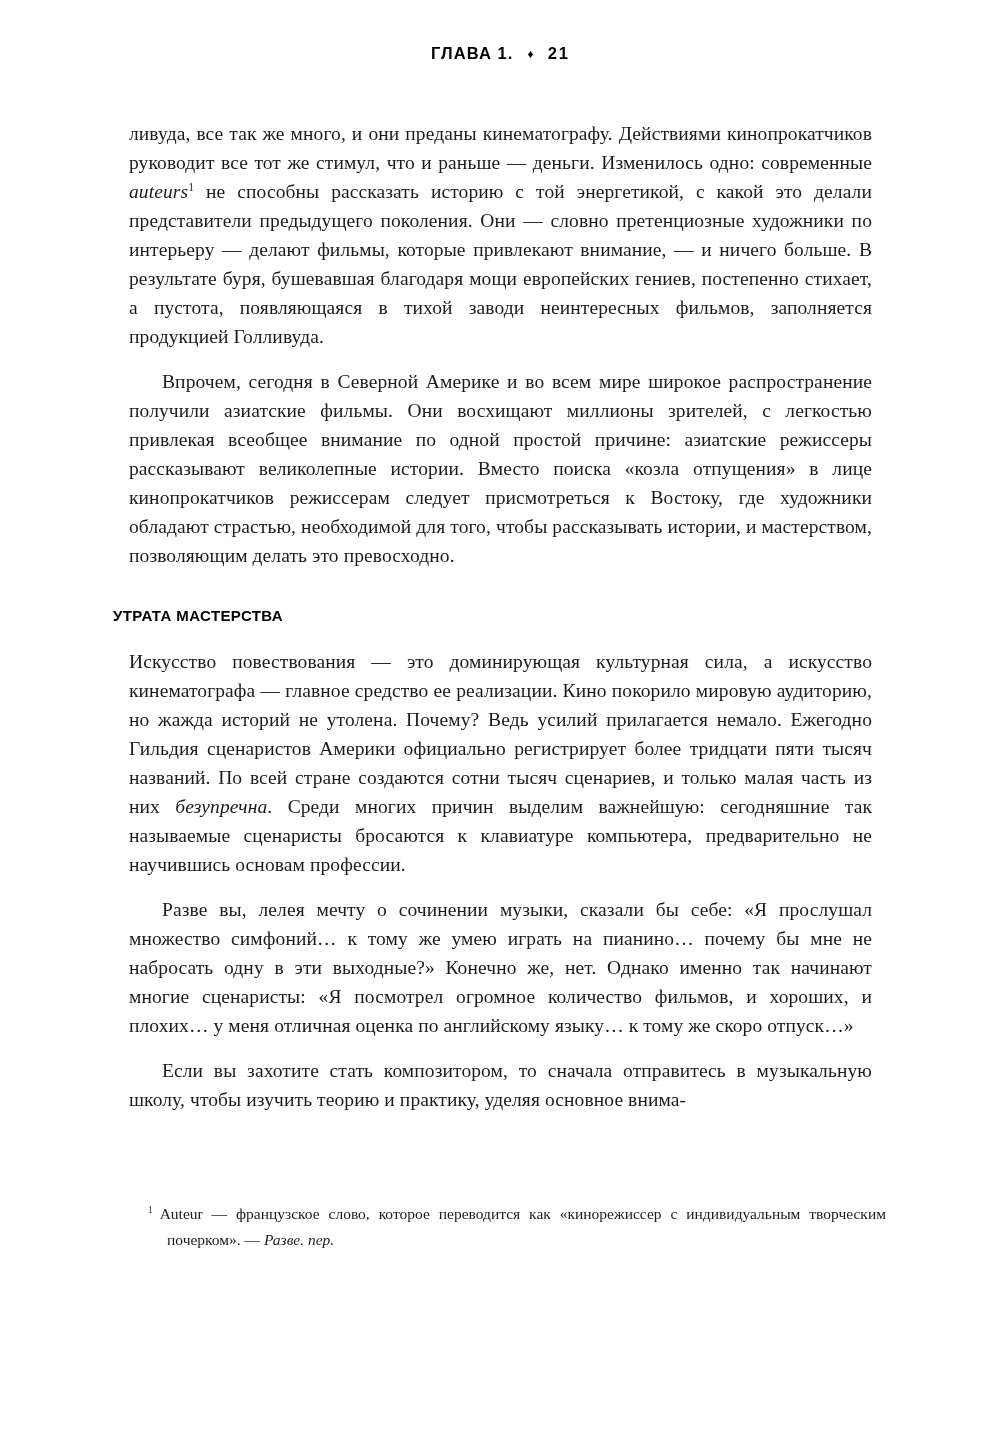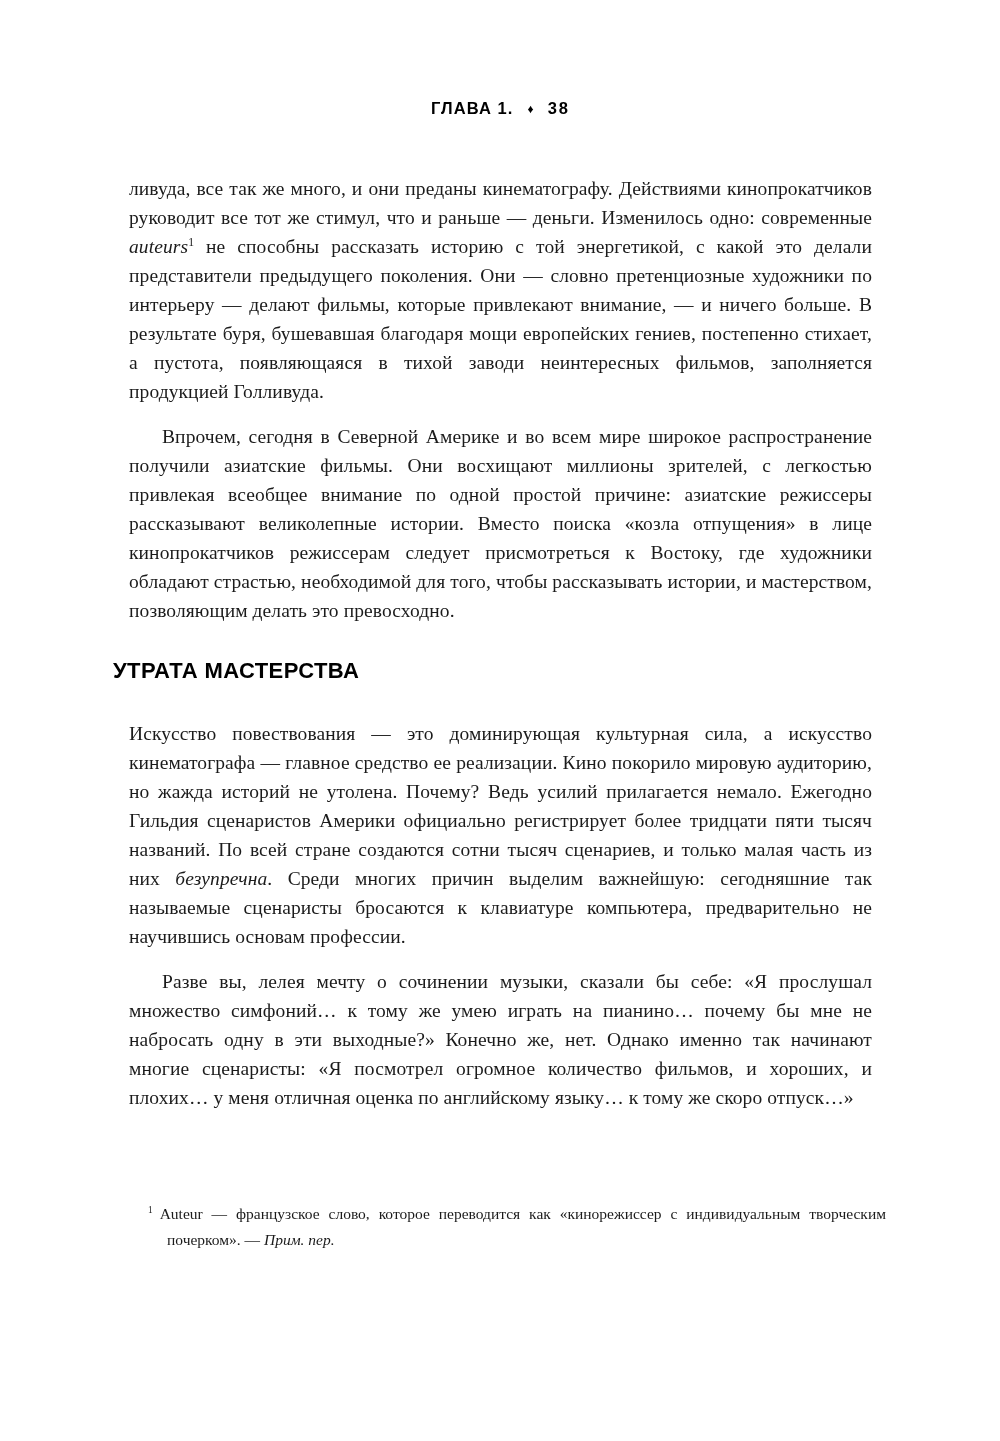--- a/index.html
+++ b/index.html
@@ -5,21 +5,21 @@
   * { margin: 0; padding: 0; box-sizing: border-box; }
   html, body { background: #ffffff; }
   body {
     width: 1000px; height: 1441px;
     font-family: "Liberation Serif", "DejaVu Serif", serif;
     color: #1b1b1b;
   }
   .page {
     position: relative;
     width: 1000px; height: 1441px;
-    padding: 99px 112px 0 113px;
+    padding: 44px 112px 0 113px;
     overflow: hidden;
     background: #ffffff;
   }
   .running-header {
     display: flex; justify-content: center; align-items: baseline;
     gap: 14px;
     font-family: "Liberation Sans", "DejaVu Sans", sans-serif;
     font-weight: 700; font-size: 16.5px; letter-spacing: 1.1px;
     color: #000; white-space: nowrap;
   }
@@ -28,22 +28,22 @@
   .content {
     margin-top: 56px;
     font-size: 19.5px; line-height: 29px;
     text-align: justify;
     letter-spacing: 0.1px;
   }
   .content p { margin: 16px; }
   .content p.indent { text-indent: 33px; }
   .content h2 {
     font-family: "Liberation Sans", "DejaVu Sans", sans-serif;
-    font-size: 22px; font-weight: 700; letter-spacing: 0.4px;
-    color: #000; margin: 31px 0 34px; text-align: left;
+    font-size: 15px; font-weight: 700; letter-spacing: 0.4px;
+    color: #000; margin: 31px 0 17px; text-align: left;
   }
   sup { font-size: 0.6em; line-height: 0; vertical-align: super; }
   em { font-style: italic; }
   .footnote {
     position: absolute;
     left: 148px; right: 114px; top: 1201px;
     font-size: 15.5px; line-height: 25.5px;
     text-align: justify;
     padding-left: 19px; text-indent: -19px;
     color: #1b1b1b;
@@ -51,26 +51,27 @@
   .footnote sup { margin-right: 7px; }
 </style>
 </head>
 <body>
 
 <div class="page">
 
   <div class="running-header">
     <span>ГЛАВА 1.</span>
     <span class="diamond">♦</span>
-    <span class="pageno">38</span>
+    <span class="pageno">21</span>
   </div>
 
   <div class="content" id="content">
       <p><span>ливуда, все так же много, и они преданы кинематографу. Действиями кинопрокатчиков руководит все тот же стимул, что и раньше — деньги. Изменилось одно: современные </span><em>auteurs</em><sup>1</sup><span> не способны рассказать историю с той энергетикой, с какой это делали представители предыдущего поколения. Они — словно претенциозные художники по интерьеру — делают фильмы, которые привлекают внимание, — и ничего больше. В результате буря, бушевавшая благодаря мощи европейских гениев, постепенно стихает, а пустота, появляющаяся в тихой заводи неинтересных фильмов, заполняется продукцией Голливуда.</span></p>
       <p class="indent"><span>Впрочем, сегодня в Северной Америке и во всем мире широкое распространение получили азиатские фильмы. Они восхищают миллионы зрителей, с легкостью привлекая всеобщее внимание по одной простой причине: азиатские режиссеры рассказывают великолепные истории. Вместо поиска «козла отпущения» в лице кинопрокатчиков режиссерам следует присмотреться к Востоку, где художники обладают страстью, необходимой для того, чтобы рассказывать истории, и мастерством, позволяющим делать это превосходно.</span></p>
       <h2>УТРАТА МАСТЕРСТВА</h2>
       <p><span>Искусство повествования — это доминирующая культурная сила, а искусство кинематографа — главное средство ее реализации. Кино покорило мировую аудиторию, но жажда историй не утолена. Почему? Ведь усилий прилагается немало. Ежегодно Гильдия сценаристов Америки официально регистрирует более тридцати пяти тысяч названий. По всей стране создаются сотни тысяч сценариев, и только малая часть из них </span><em>безупречна</em><span>. Среди многих причин выделим важнейшую: сегодняшние так называемые сценаристы бросаются к клавиатуре компьютера, предварительно не научившись основам профессии.</span></p>
       <p class="indent"><span>Разве вы, лелея мечту о сочинении музыки, сказали бы себе: «Я прослушал множество симфоний… к тому же умею играть на пианино… почему бы мне не набросать одну в эти выходные?» Конечно же, нет. Однако именно так начинают многие сценаристы: «Я посмотрел огромное количество фильмов, и хороших, и плохих… у меня отличная оценка по английскому языку… к тому же скоро отпуск…»</span></p>
+      <p class="indent"><span>Если вы захотите стать композитором, то сначала отправитесь в музыкальную школу, чтобы изучить теорию и практику, уделяя основное внима-</span></p>
     </div>
 
-  <div class="footnote" id="footnote"><sup>1</sup><span>Auteur — французское слово, которое переводится как «кинорежиссер с индивидуальным творческим почерком». — </span><em>Прим. пер.</em></div>
+  <div class="footnote" id="footnote"><sup>1</sup><span>Auteur — французское слово, которое переводится как «кинорежиссер с индивидуальным творческим почерком». — </span><em>Разве. пер.</em></div>
 
 </div>
 
 </body></html>

